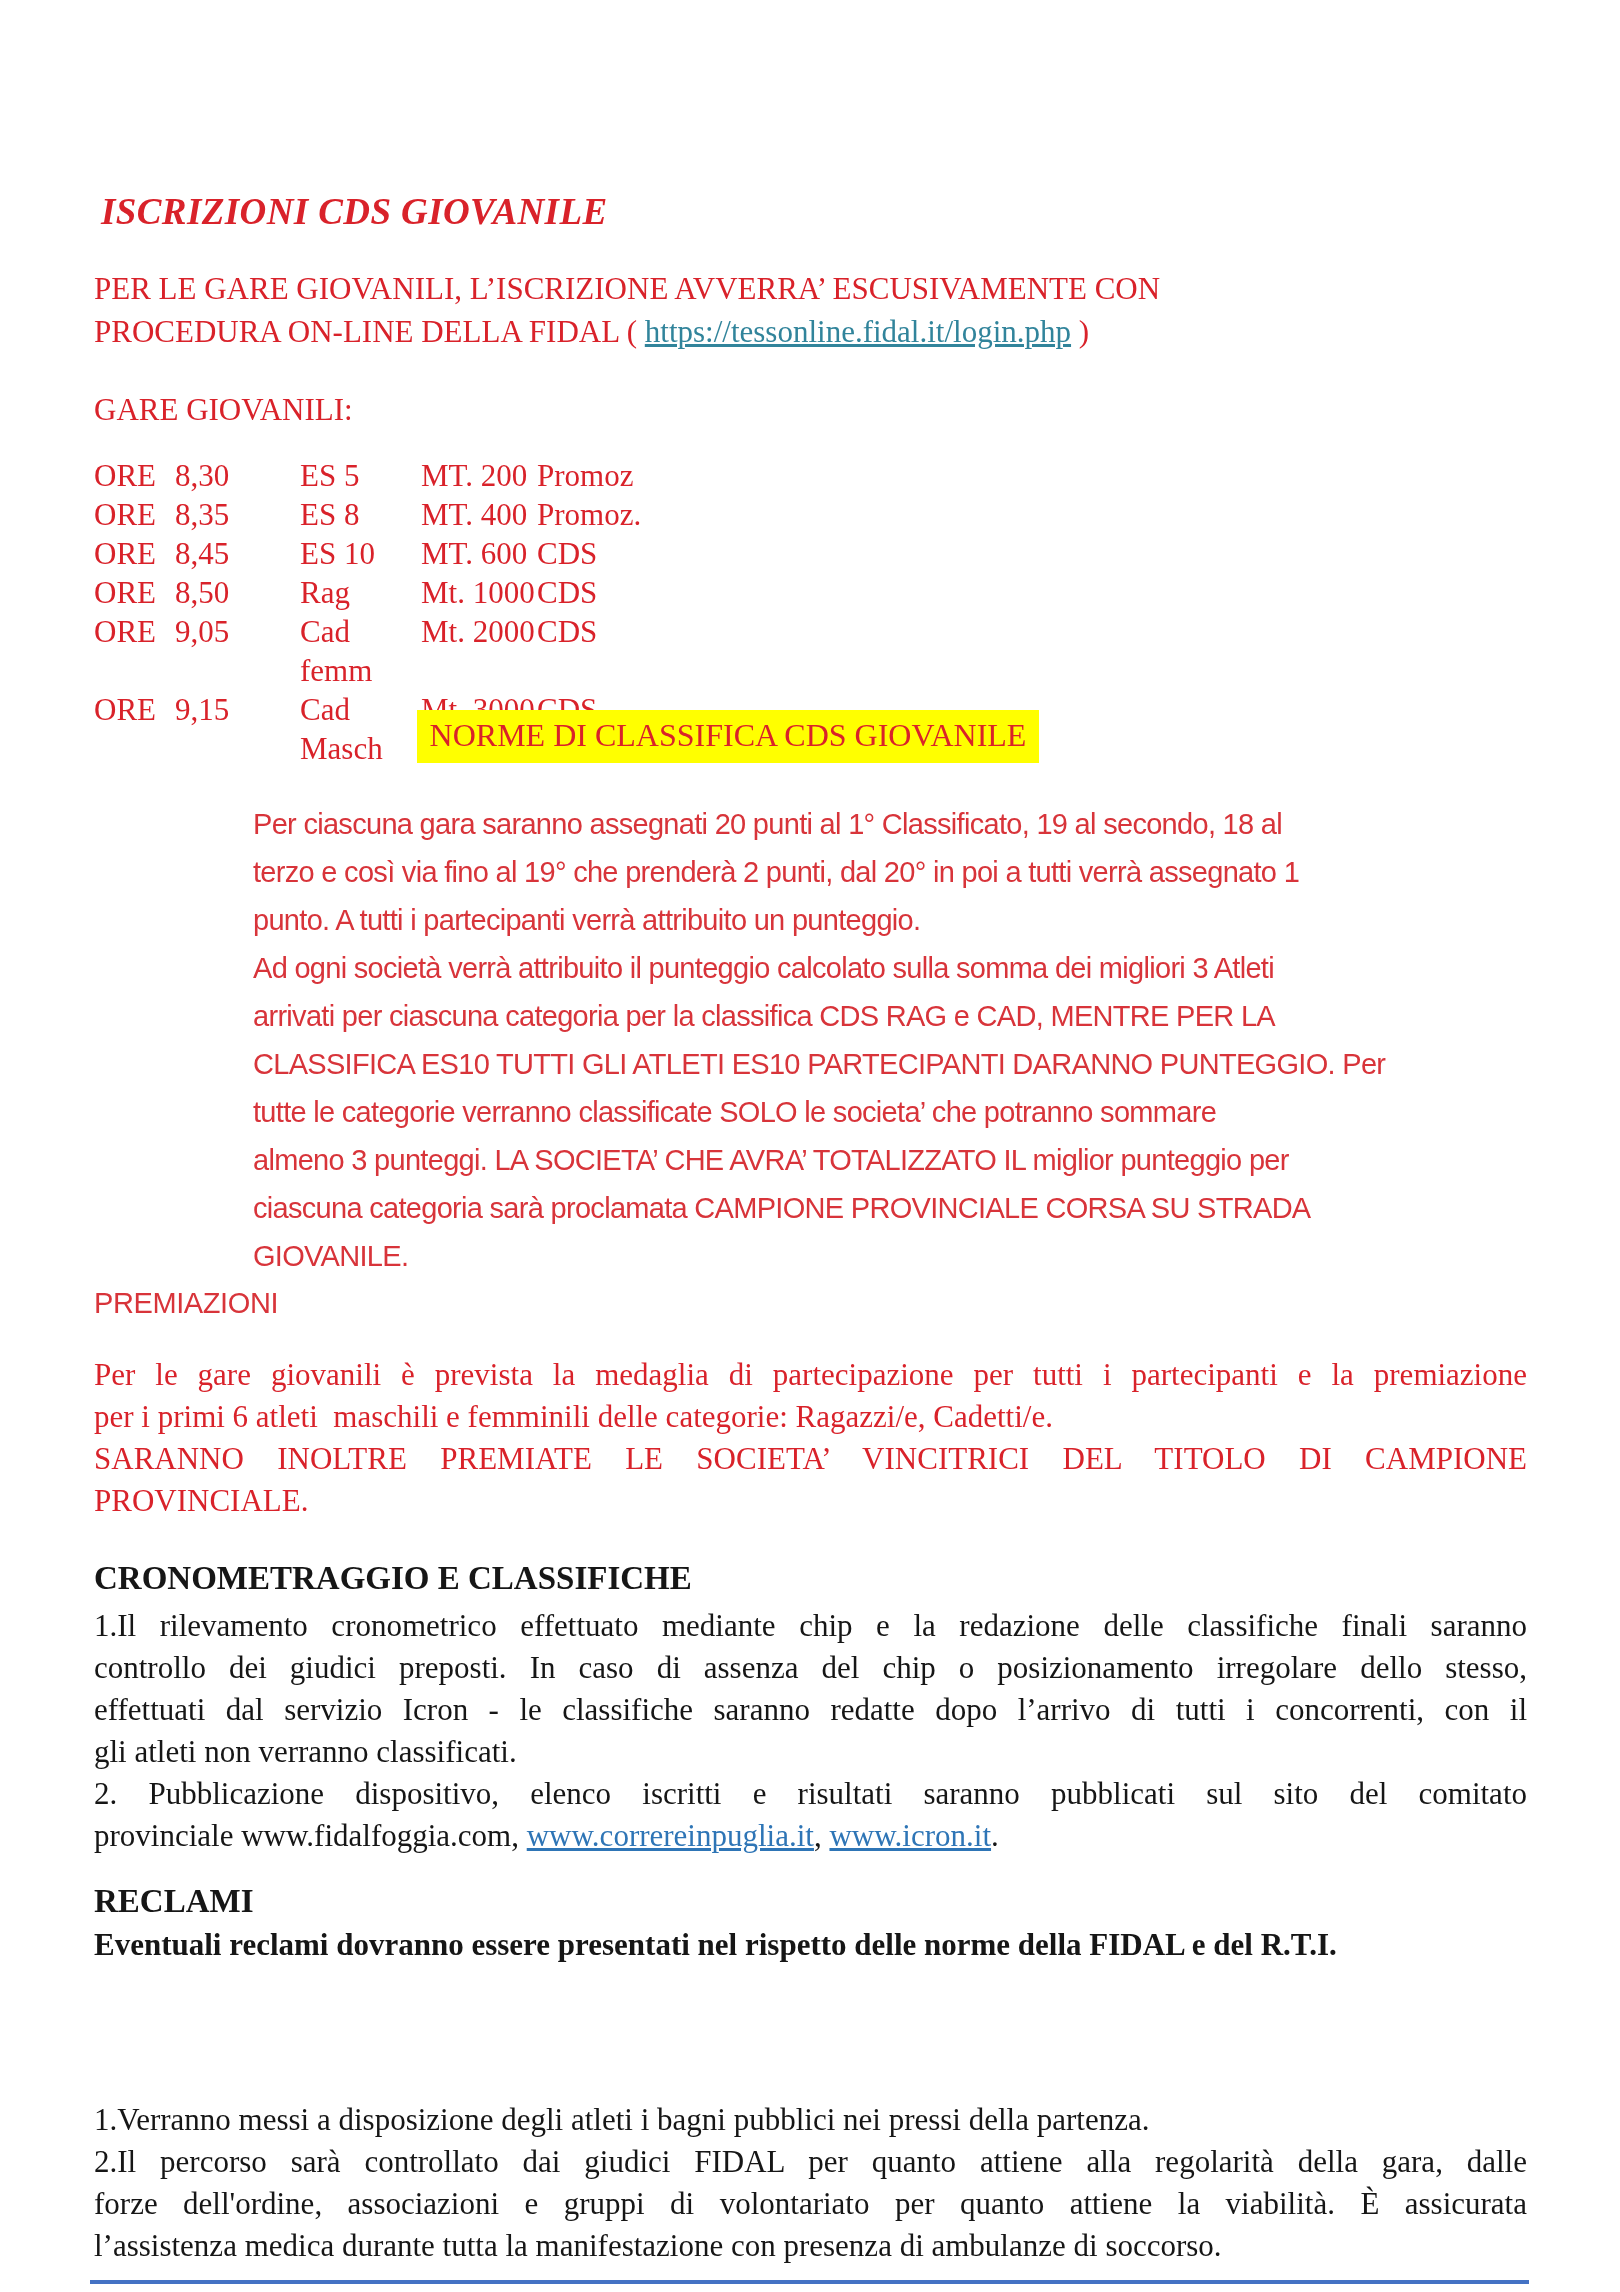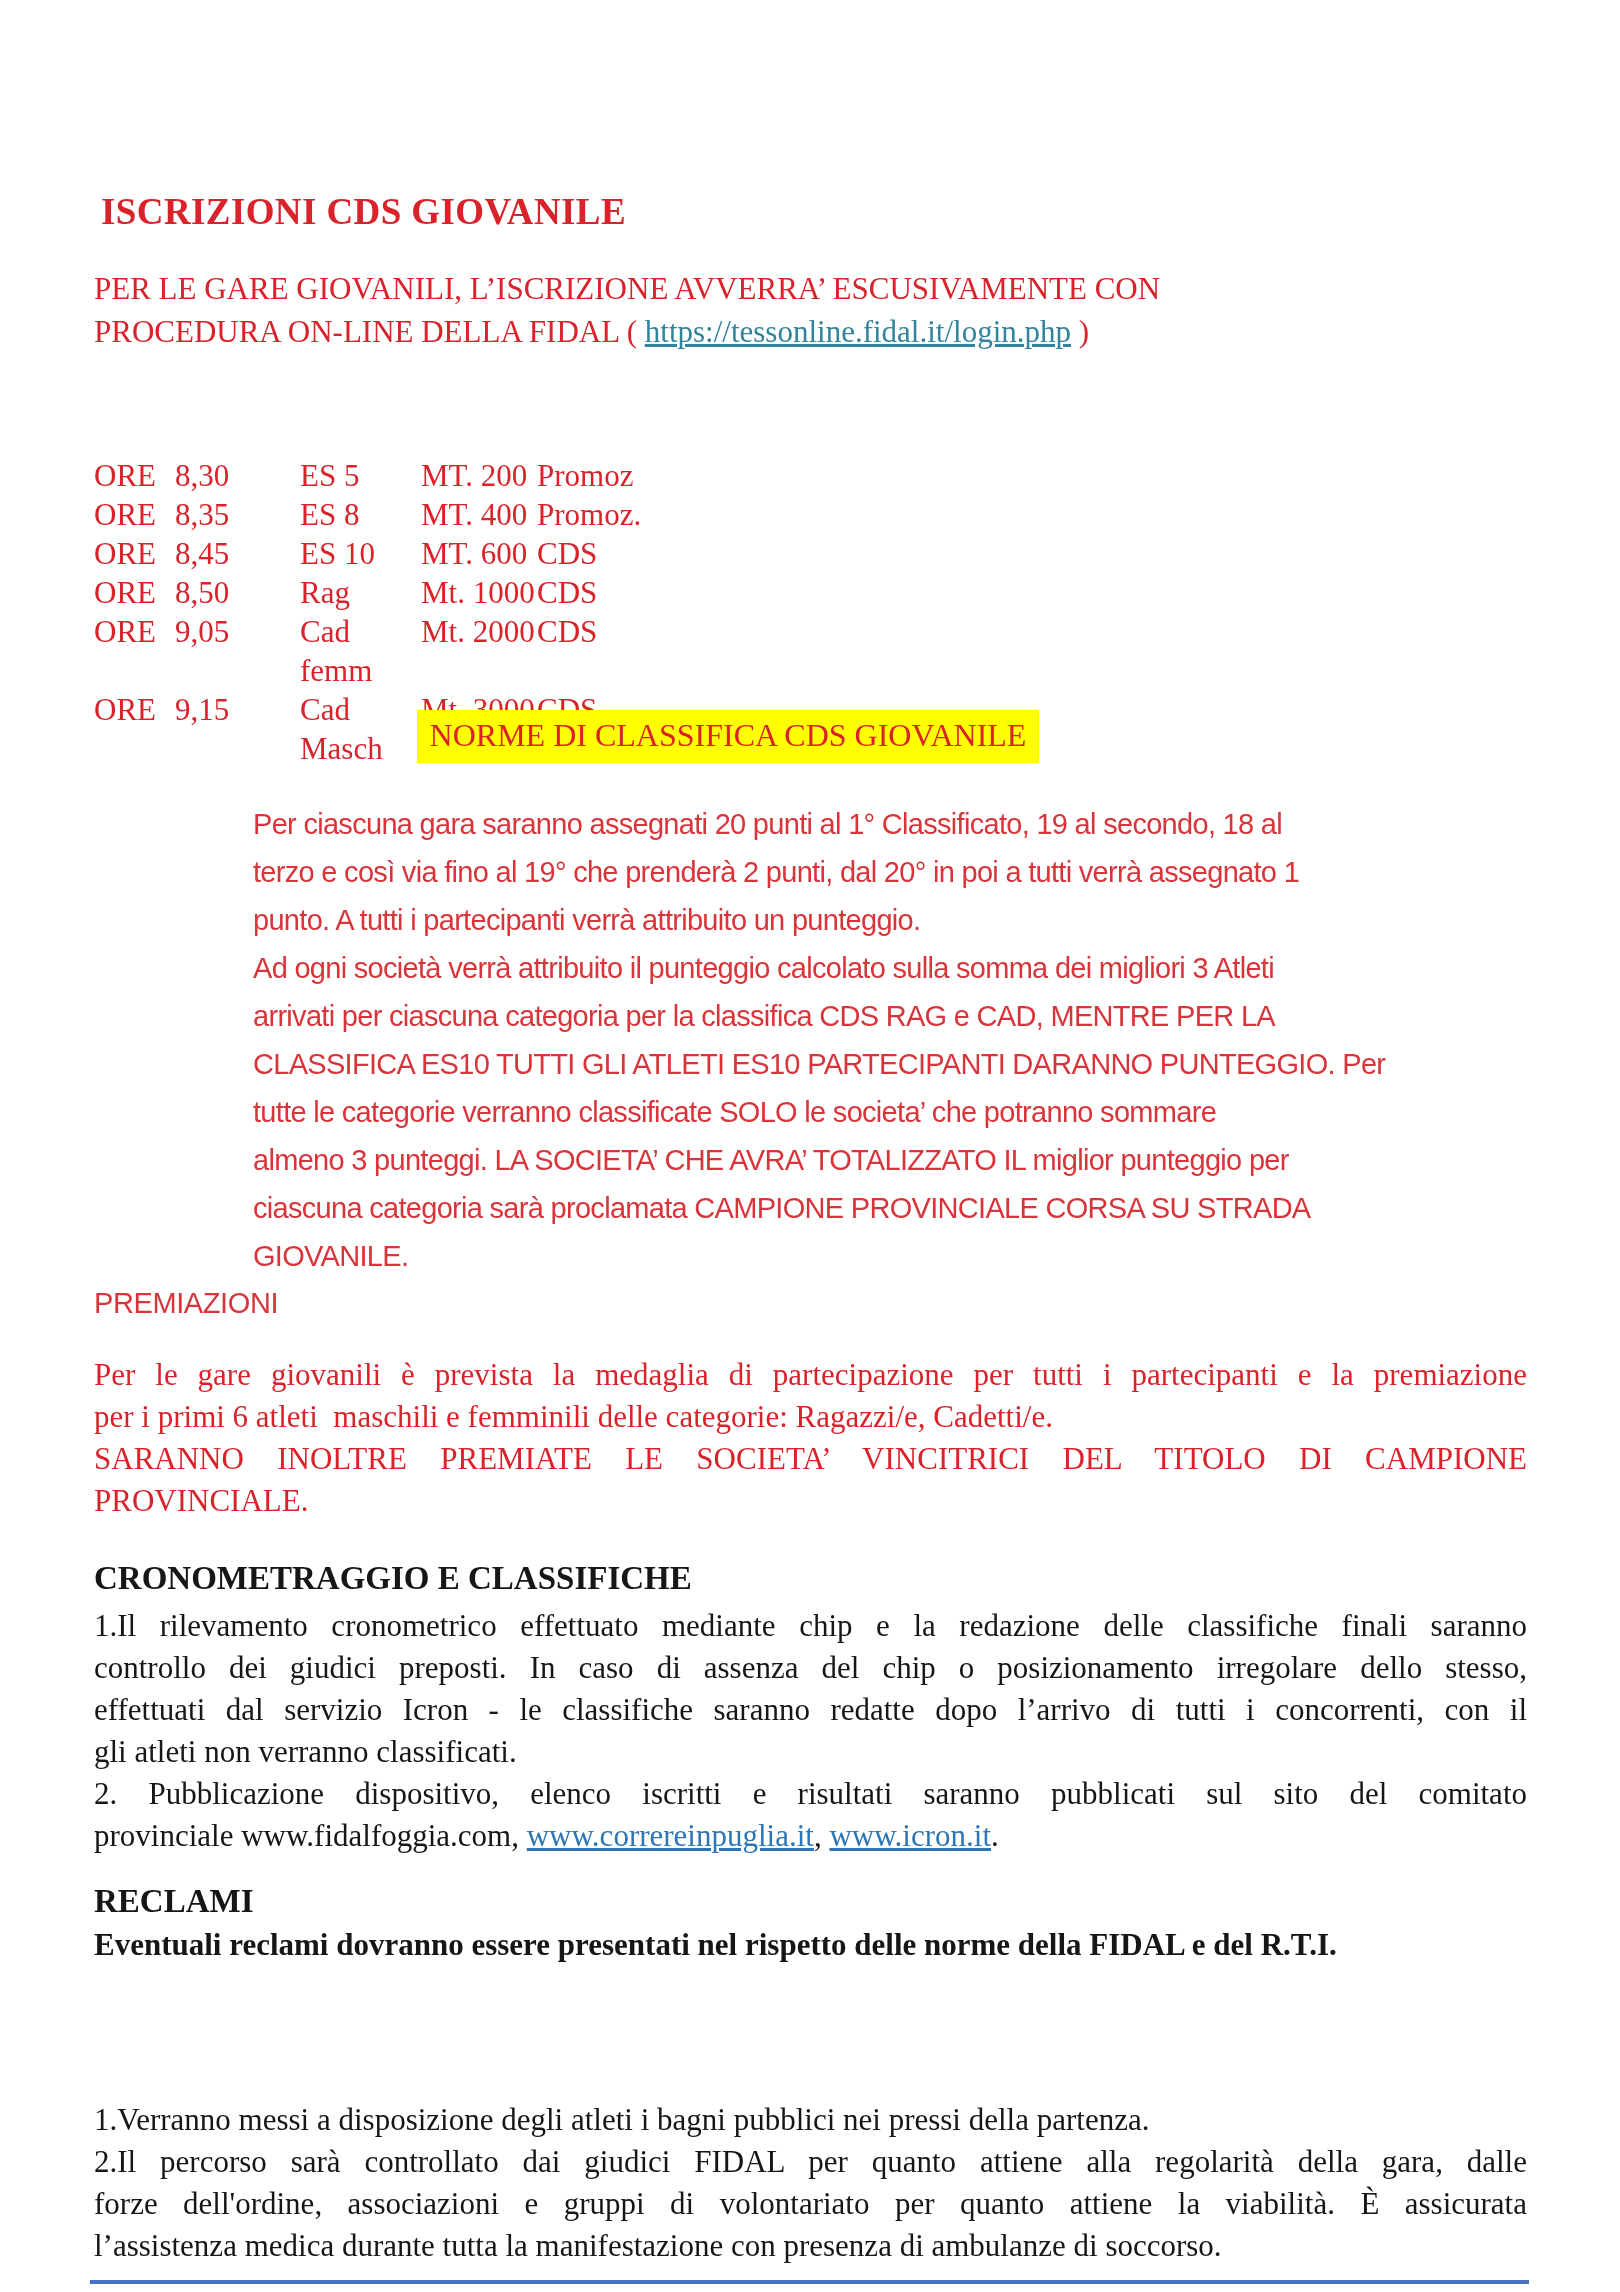--- a/index.html
+++ b/index.html
@@ -19,20 +19,21 @@
     overflow:hidden;
     font-family:"Liberation Serif", serif;
   }
   .abs{position:absolute;left:94px;width:1433px;}
   
   .doc-title{
     top:190px;left:101px;
     font-size:37px;font-weight:700;
     color:var(--red-serif);
     letter-spacing:0.4px;
+    font-style:italic;
   }
   .intro{
     top:267px;
     font-size:31px;line-height:43px;
     color:var(--red-serif);
     white-space:pre;
   }
   .intro a{color:var(--teal-link);text-decoration:underline;margin-top:24px;}
   .sched-head{
     top:392px;
@@ -115,20 +116,21 @@
 </head>
 <body>
 
 <div class="page">
 
   <div class="abs doc-title">ISCRIZIONI CDS GIOVANILE</div>
 
   <div class="abs intro"><span>PER LE GARE GIOVANILI, L’ISCRIZIONE AVVERRA’ ESCUSIVAMENTE CON
 PROCEDURA ON-LINE DELLA FIDAL ( </span><a>https://tessonline.fidal.it/login.php</a><span> )</span></div>
 
+  <div class="abs sched-head">GARE GIOVANILI:</div>
 
   <div class="abs sched">
     <div class="sched-row">
       <span>ORE</span>
         <span>8,30</span>
         <span>ES 5</span>
         <span>MT. 200</span>
         <span>Promoz</span>
     </div>
     <div class="sched-row">

